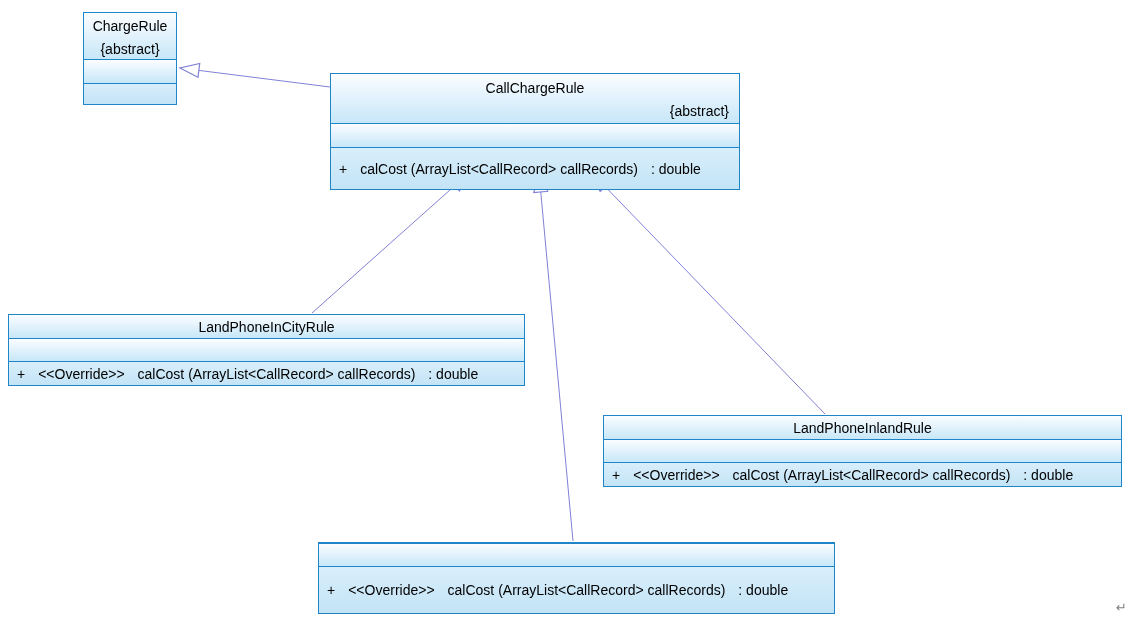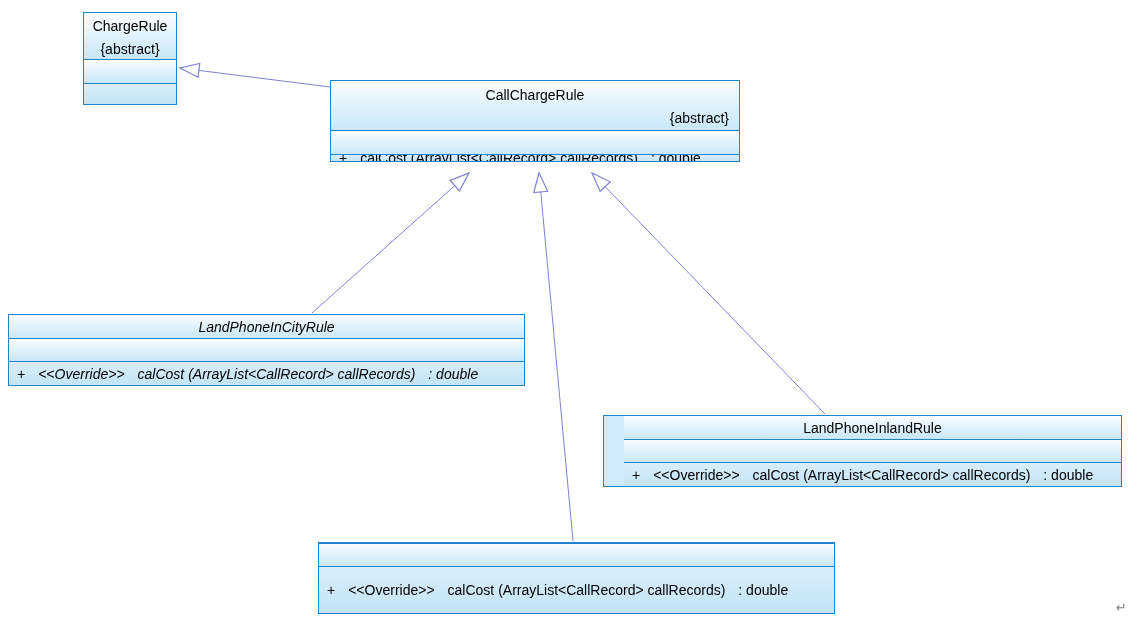--- a/index.html
+++ b/index.html
@@ -71,25 +71,25 @@
     top: 600px;
     color: #7f7f7f;
     font-size: 13px;
     font-family: "DejaVu Sans", sans-serif;
   }
 
   
   #cls-chargerule        { left: 83px;  top: 12px;  width: 94px;  height: 93px; }
   #cls-chargerule .title-c   { height: 46px; }
   #cls-chargerule .attrs-c   { height: 24px; }
-  #cls-callchargerule    { left: 330px; top: 80px;  width: 410px; height: 82px; }
+  #cls-callchargerule    { left: 330px; top: 73px;  width: 410px; height: 117px; }
   #cls-callchargerule .title-c { height: 49px; }
   #cls-callchargerule .attrs-c { height: 24px; }
-  #cls-incity            { left: 8px;   top: 314px; width: 517px; height: 72px; font-style: italic; }
-  #cls-inland            { left: 603px; top: 415px; width: 519px; height: 72px; padding-left: 20px; }
+  #cls-incity            { left: 8px;   top: 314px; width: 517px; height: 72px; }
+  #cls-inland            { left: 603px; top: 415px; width: 519px; height: 72px; }
   #cls-inprovince        { left: 318px; top: 542px; width: 517px; height: 72px; }
   .sub .title-c { height: 23px; }
   .sub .attrs-c { height: 23px; }
 </style>
 </head>
 <body>
 
 <div id="canvas">
 
   <svg id="edges" xmlns="http://www.w3.org/2000/svg">

